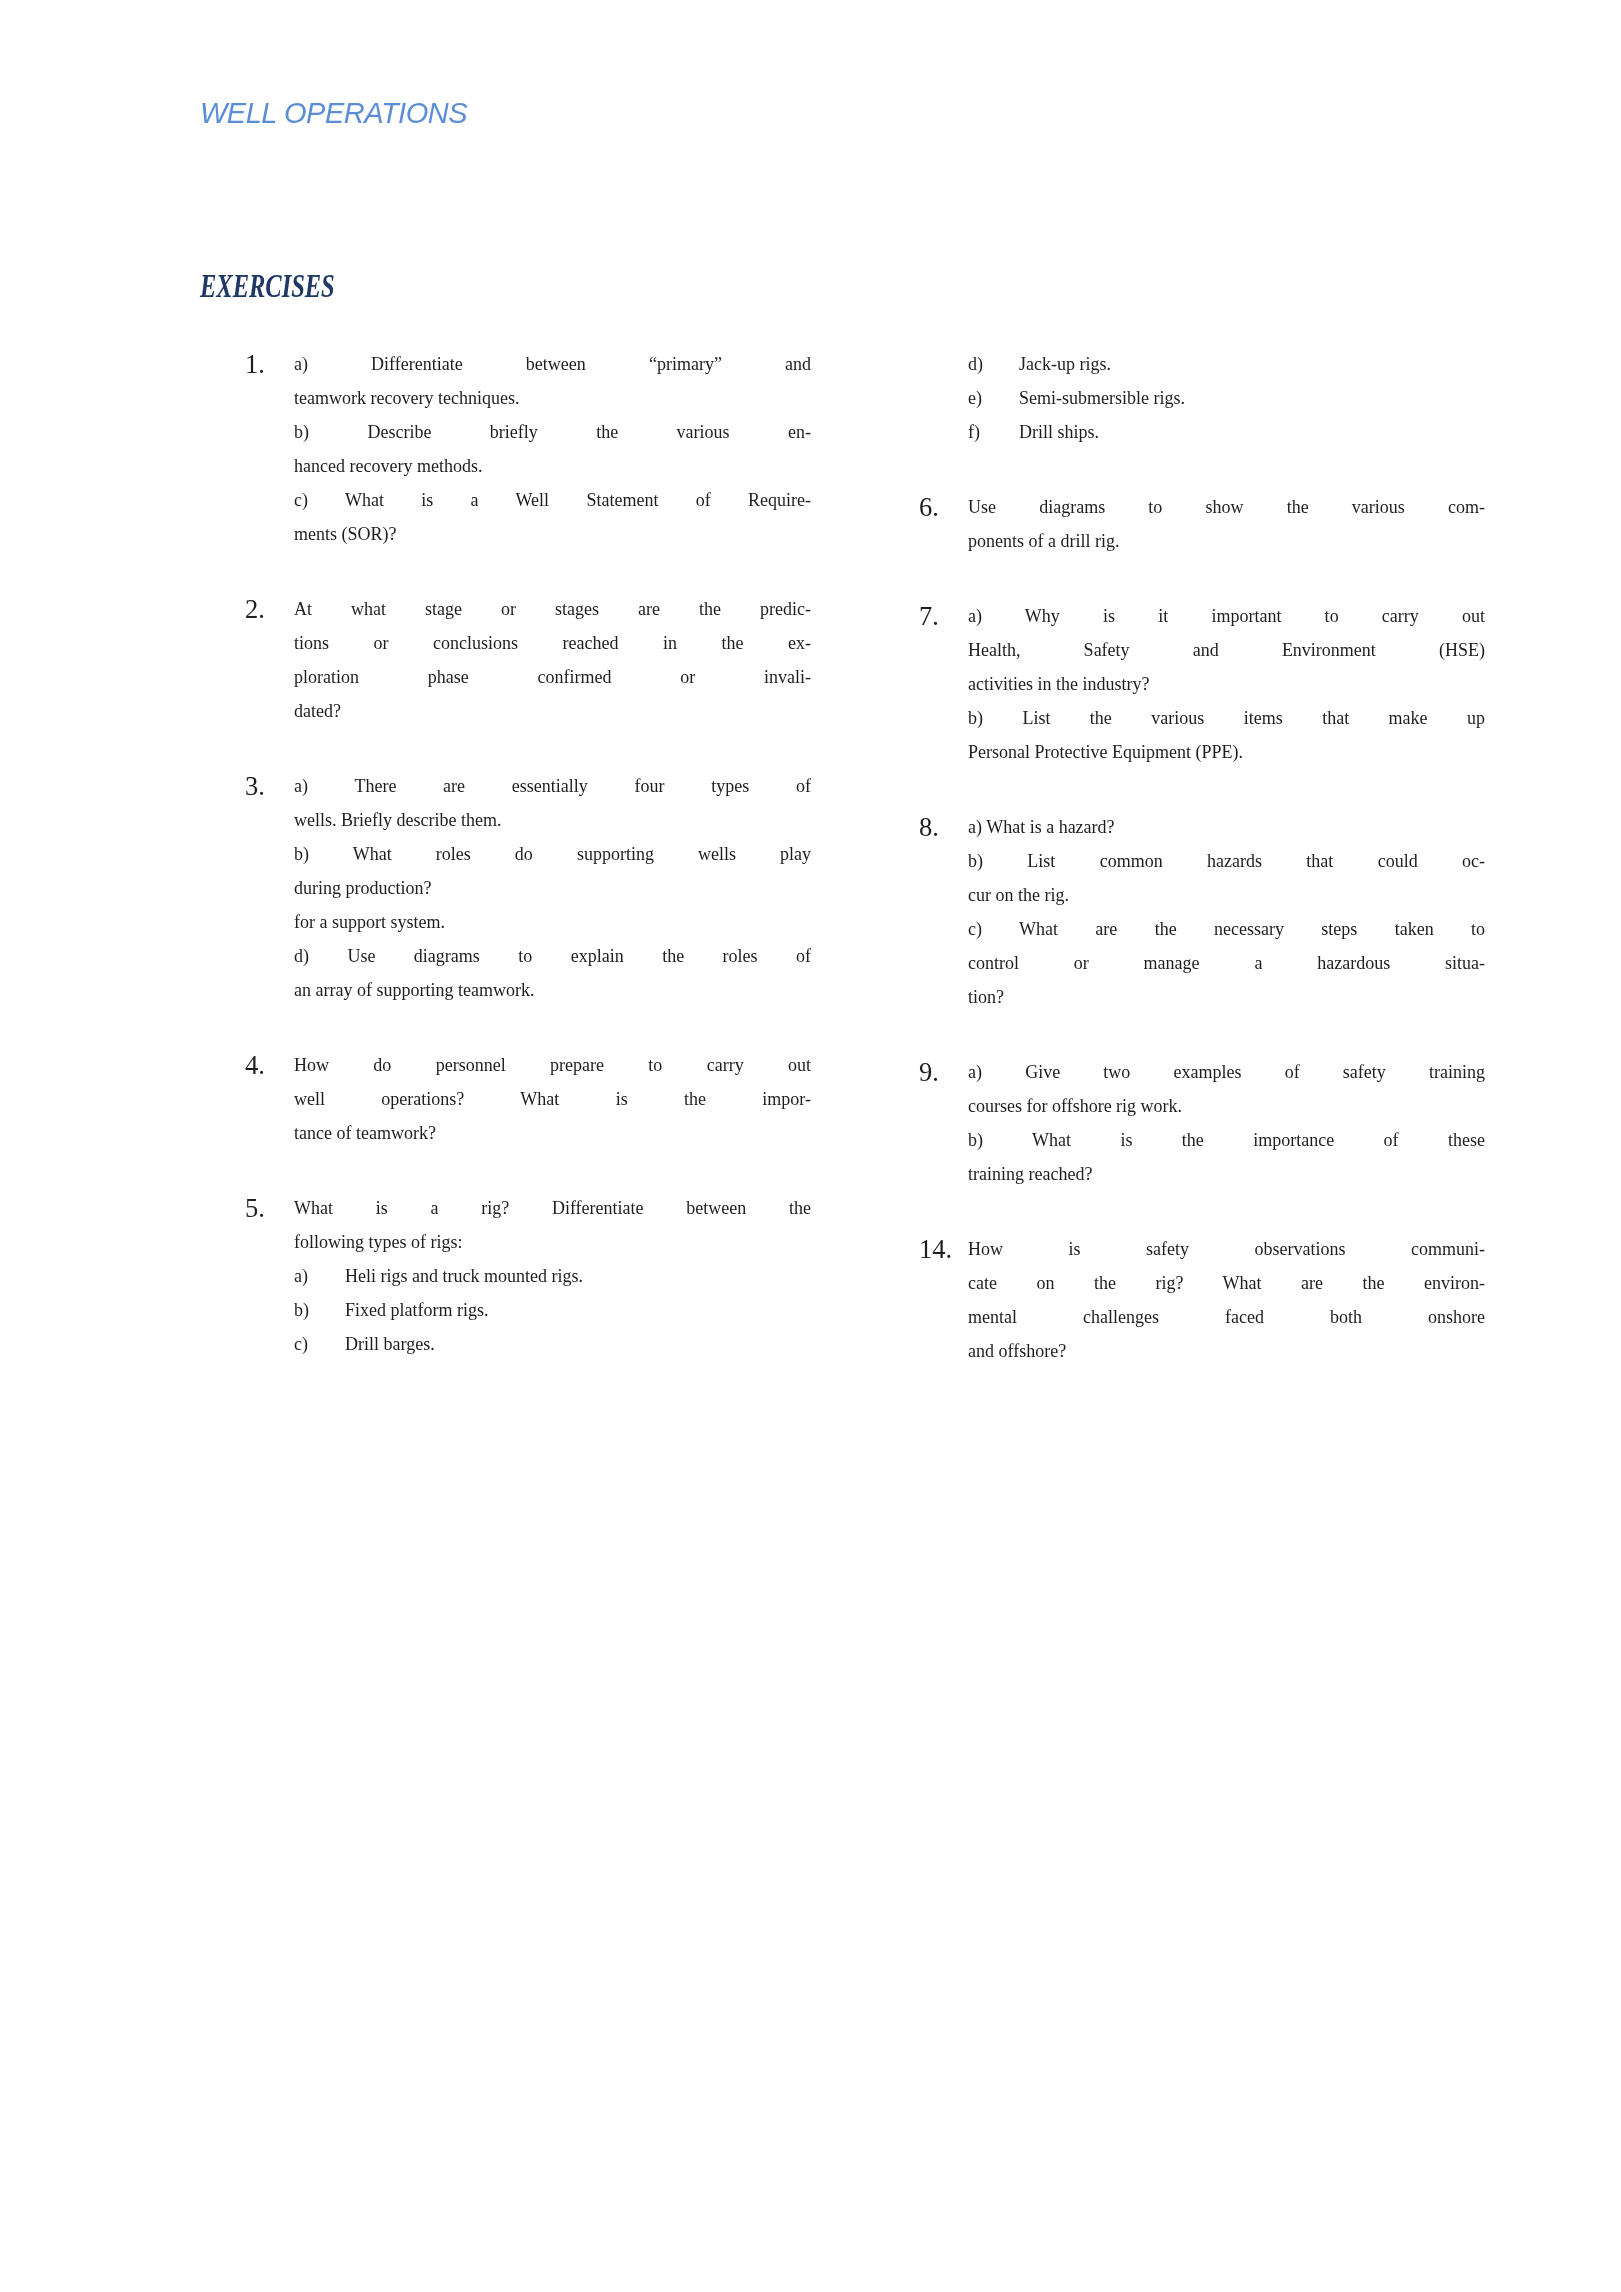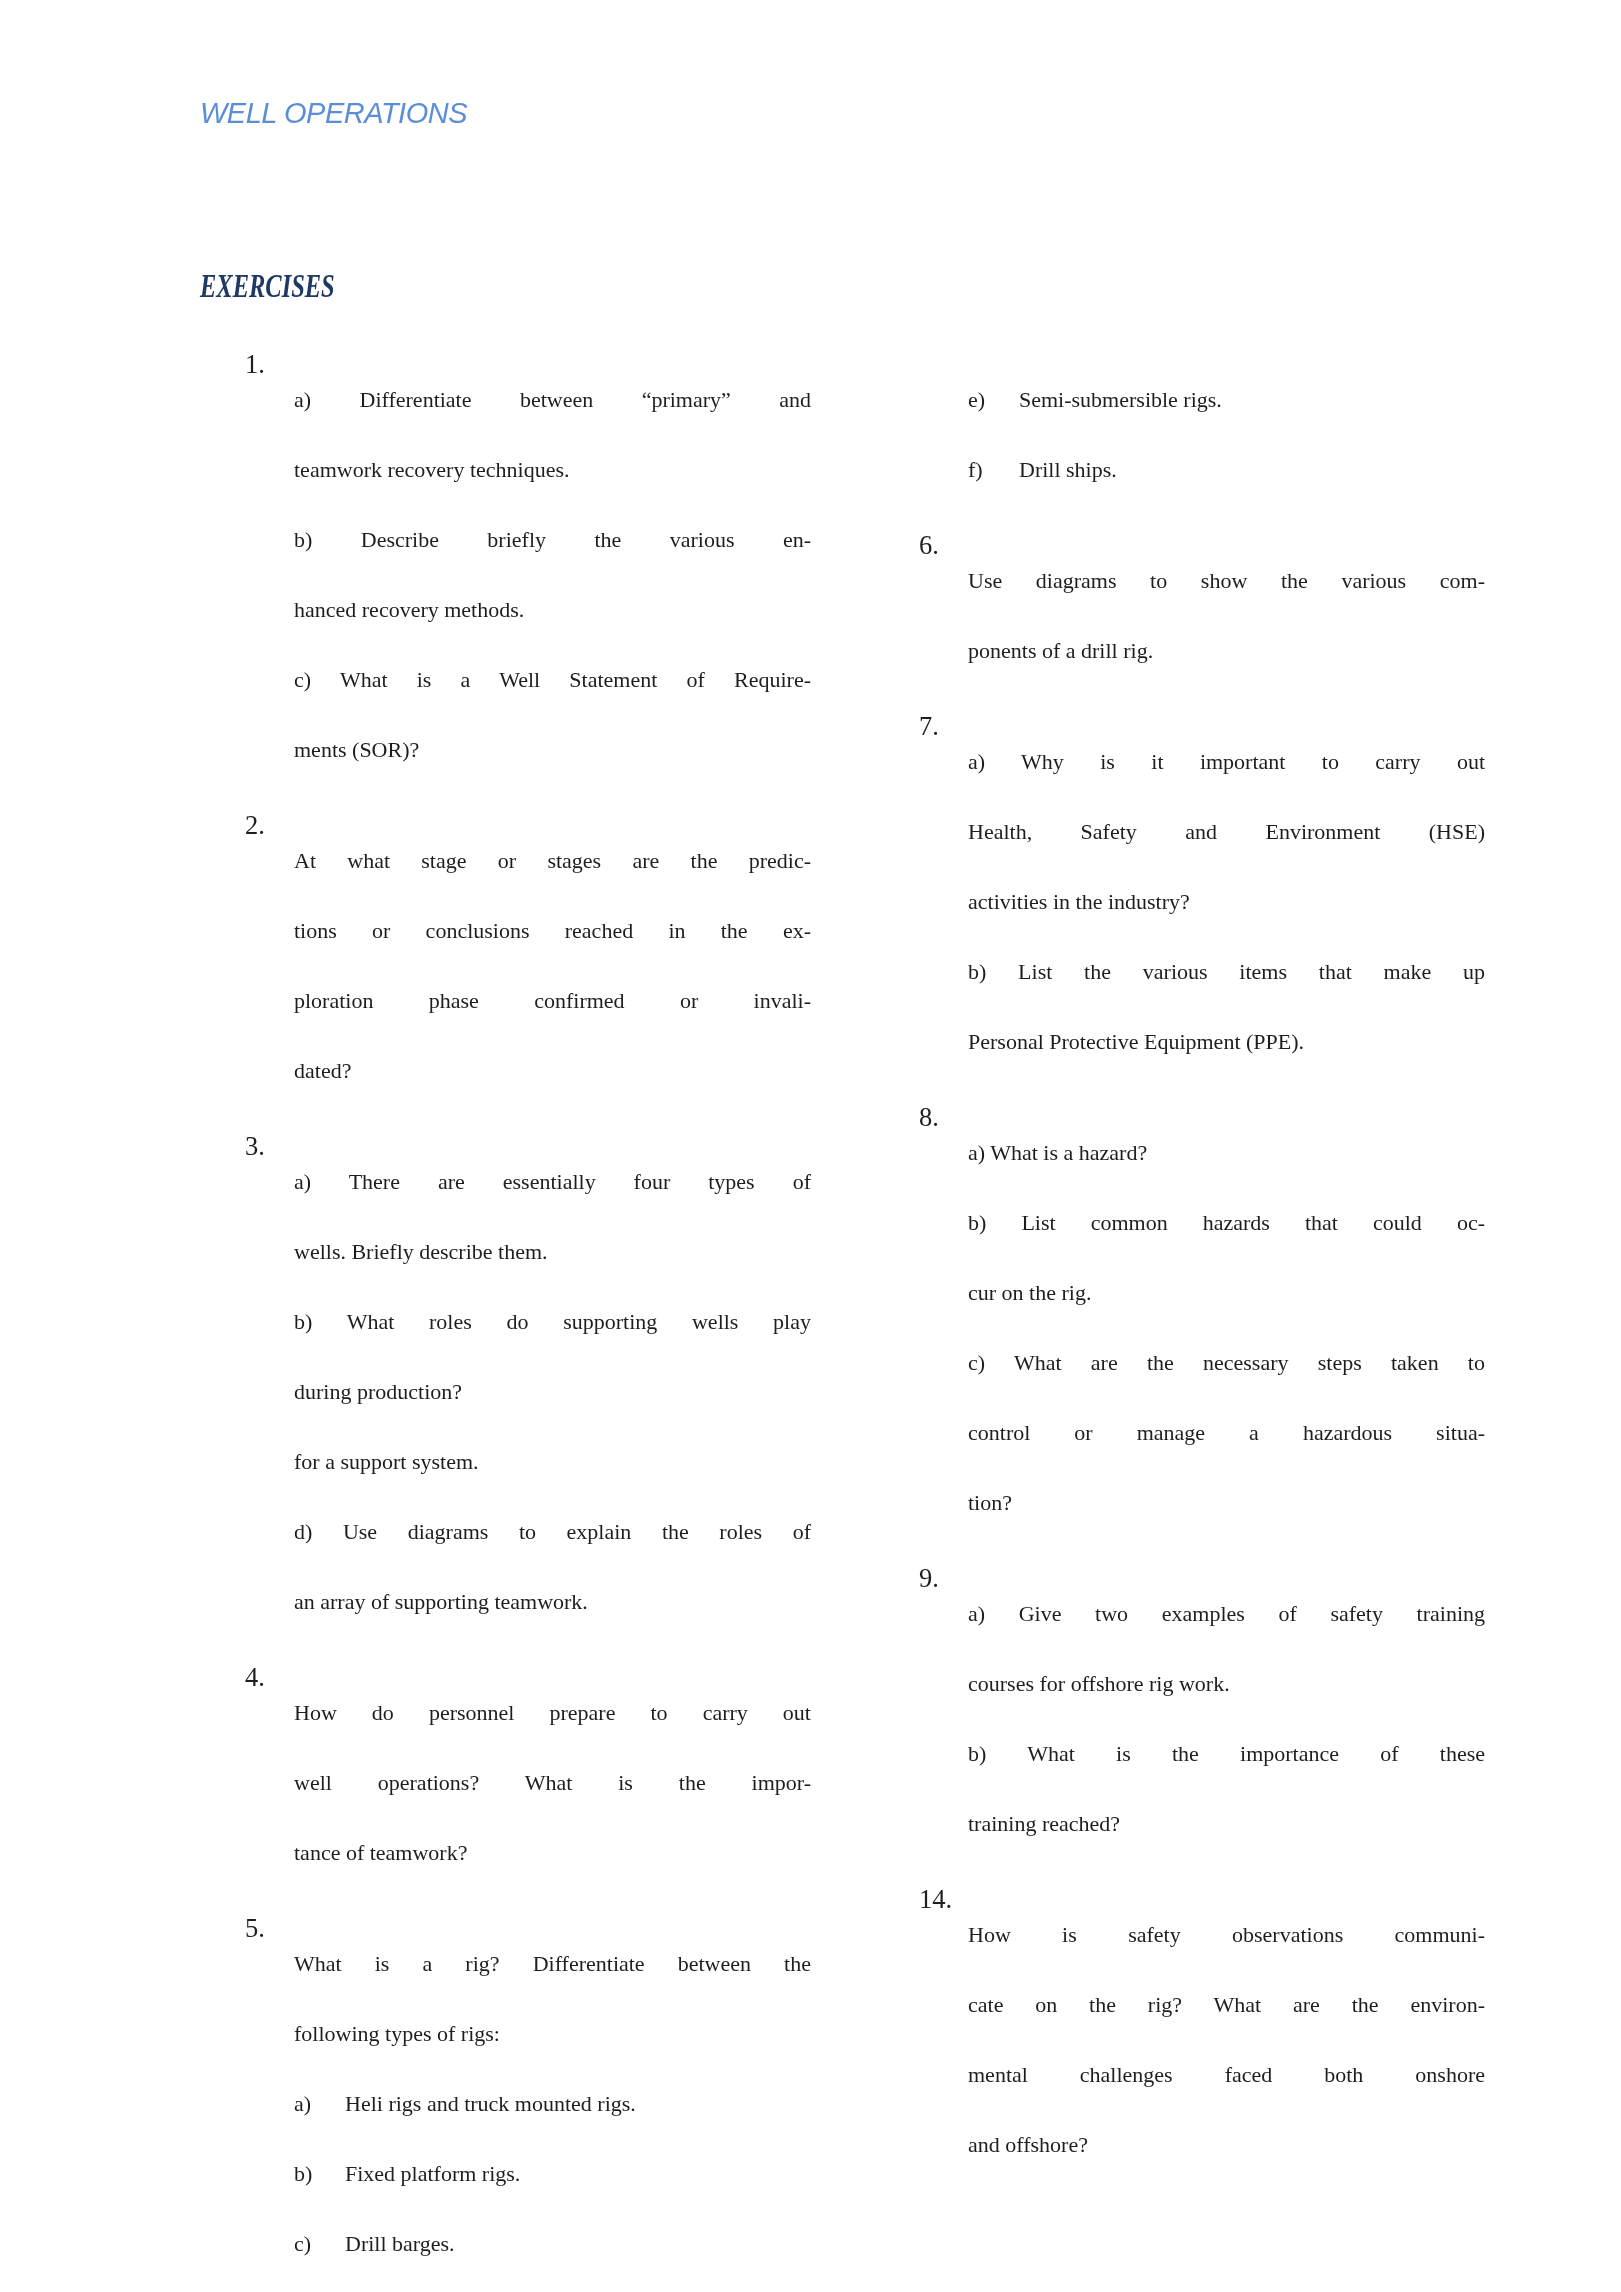--- a/index.html
+++ b/index.html
@@ -38,24 +38,23 @@
     margin-bottom:41px;
   }
   .num{
     width:49px;flex:0 0 49px;
     font-size:26.5px;line-height:34px;
   }
   .body{
     width:517px;flex:0 0 517px;
   }
   .ln{
-    font-size:22px;line-height:34px;
+    font-size:18px;line-height:34px;
     text-align:left;
     white-space:pre-wrap;
-    margin-top:36px;
   }
   .ln.j{
     text-align:justify;
     text-align-last:justify;
   }
   .sl{
     display:inline-block;width:51px;
   }
 </style>
 </head>
@@ -113,20 +112,21 @@
           <div class="ln"><span class="sl">a)</span>Heli rigs and truck mounted rigs.</div>
           <div class="ln"><span class="sl">b)</span>Fixed platform rigs.</div>
           <div class="ln"><span class="sl">c)</span>Drill barges.</div>
         </div>
       </div>
     </div>
   <div class="col col-right" id="col-right">
       <div class="item">
         <div class="num"></div>
         <div class="body">
+          <div class="ln"><span class="sl">d)</span>Jack-up rigs.</div>
           <div class="ln"><span class="sl">e)</span>Semi-submersible rigs.</div>
           <div class="ln"><span class="sl">f)</span>Drill ships.</div>
         </div>
       </div>
       <div class="item">
         <div class="num">6.</div>
         <div class="body">
           <div class="ln j">Use diagrams to show the various com-</div>
           <div class="ln">ponents of a drill rig.</div>
         </div>

